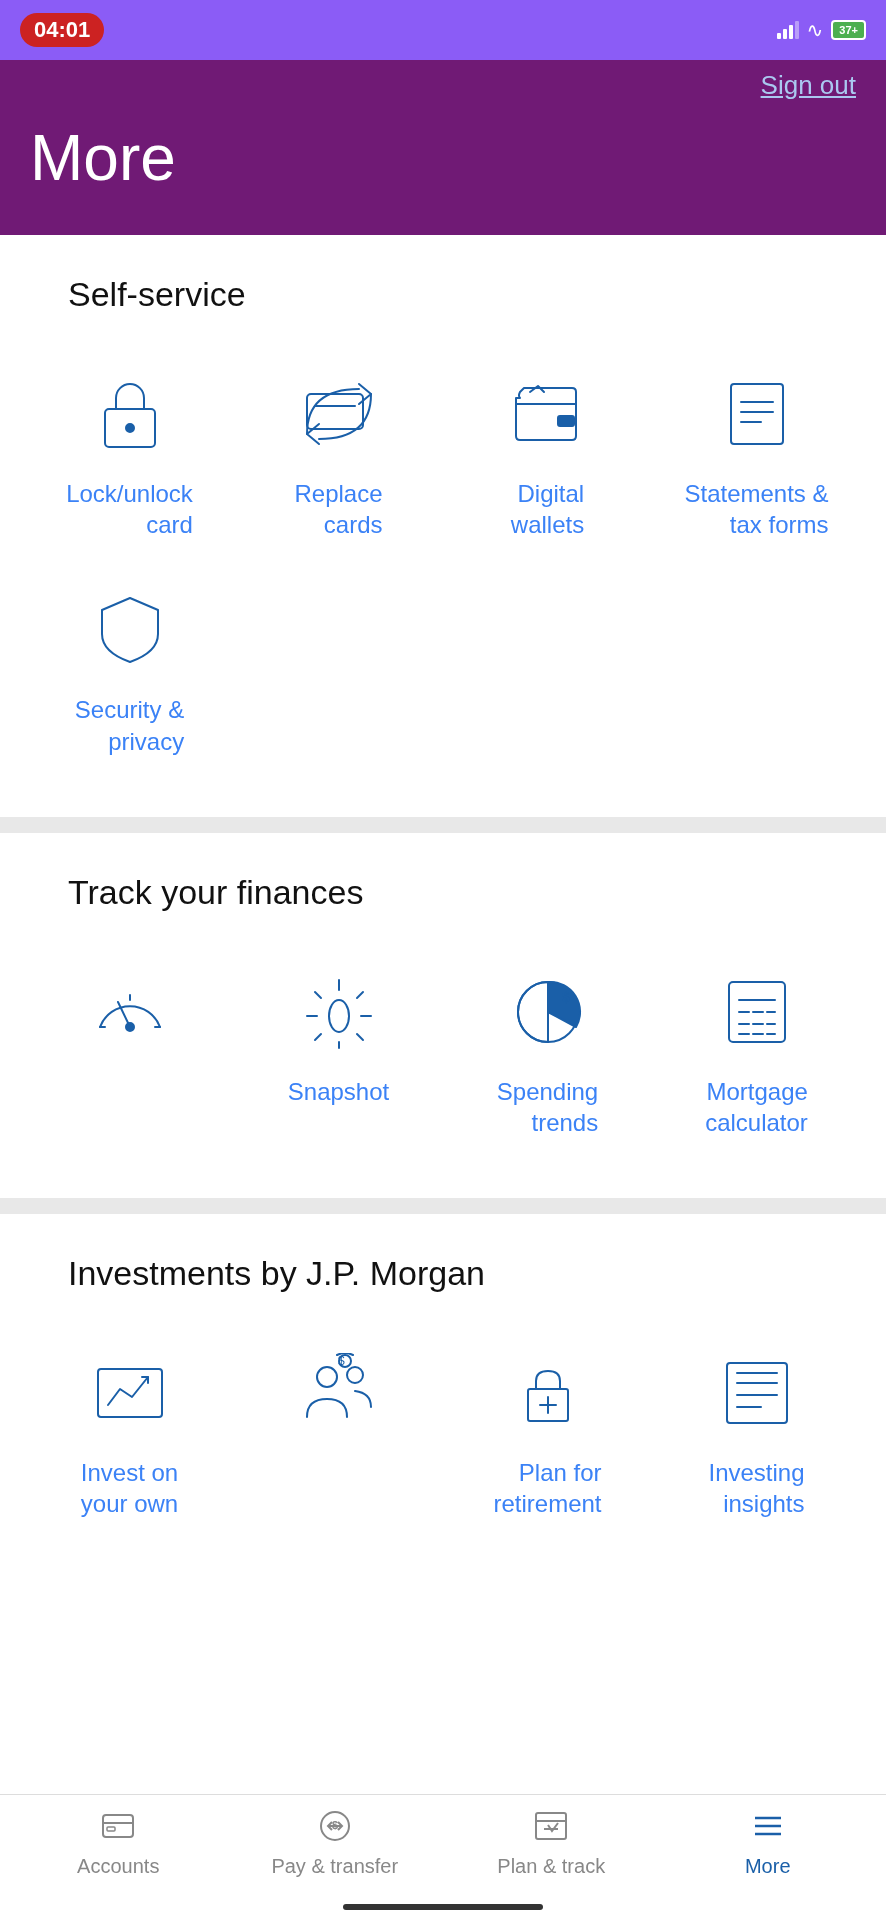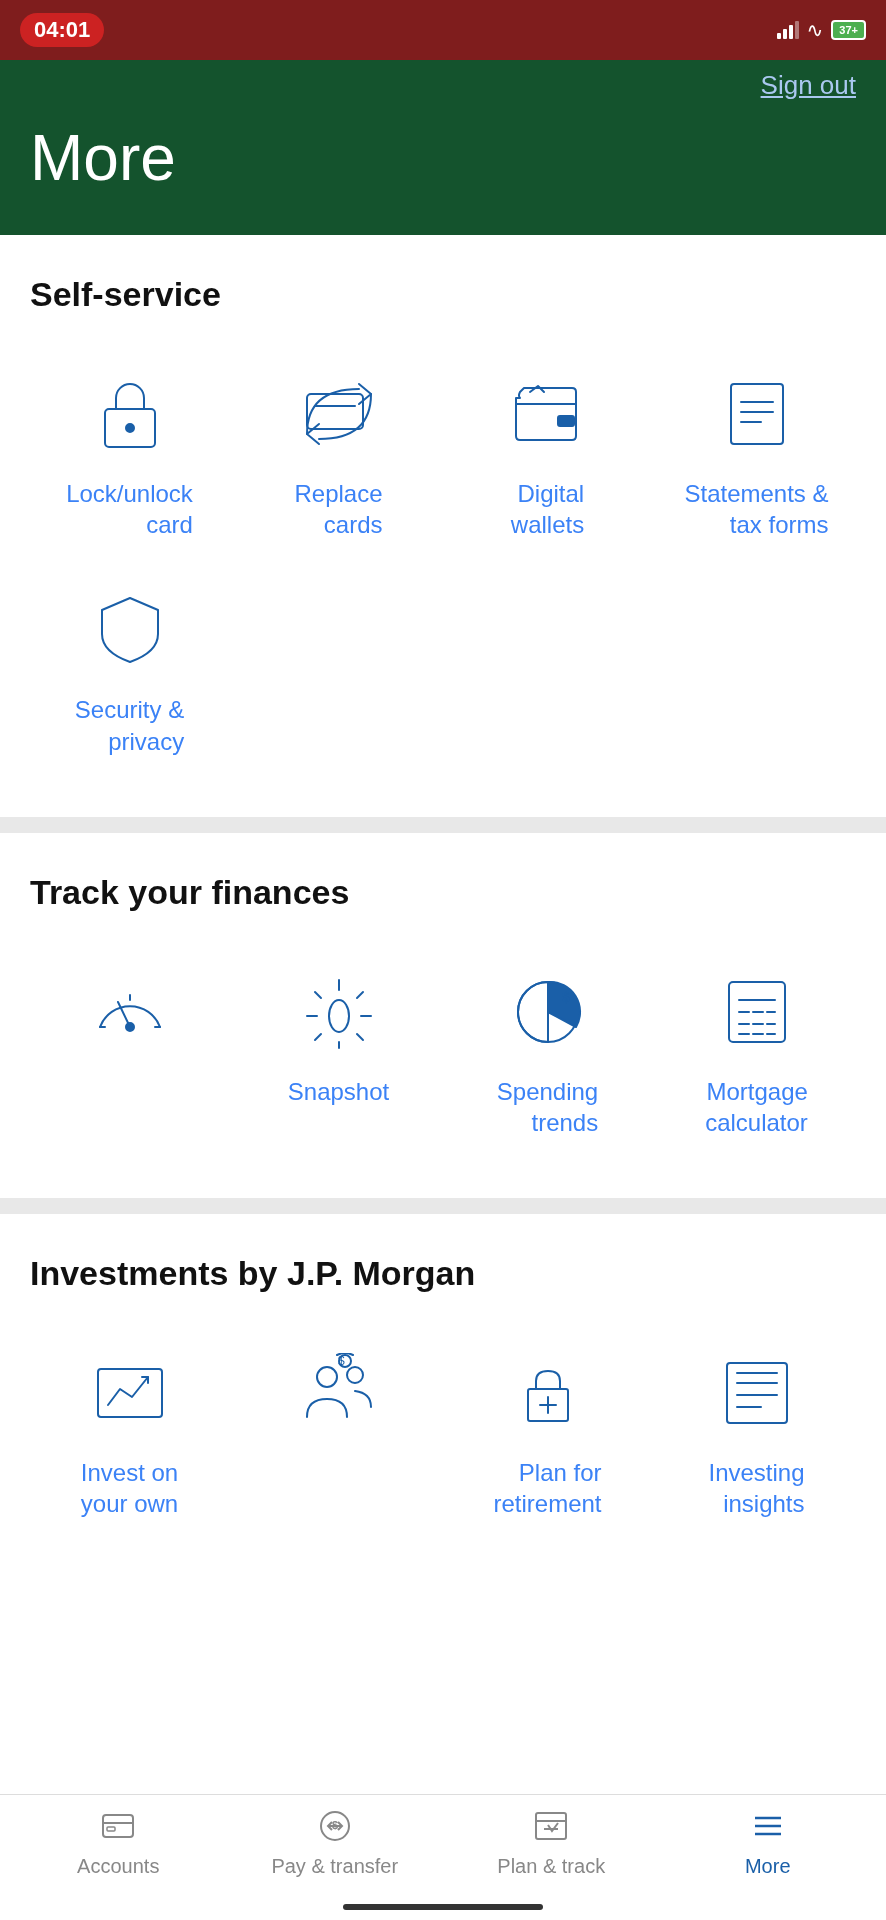--- a/index.html
+++ b/index.html
@@ -8,21 +8,21 @@
       width: 886px;
       min-height: 1920px;
       font-family: -apple-system, BlinkMacSystemFont, 'Helvetica Neue', Arial, sans-serif;
       background: #f5f5f5;
       display: flex;
       flex-direction: column;
     }
 
     
     .status-bar {
-      background: #7f1d1d;
+      background: #8b5cf6;
       display: flex;
       justify-content: space-between;
       align-items: center;
       padding: 10px 20px;
       height: 60px;
     }
     .status-time {
       background: #cc2222;
       color: white;
       font-weight: bold;
@@ -56,21 +56,21 @@
       color: white;
       font-size: 11px;
       font-weight: bold;
       padding: 2px 6px;
       border-radius: 4px;
       border: 2px solid white;
     }
 
     
     .header {
-      background: #14532d;
+      background: #701a75;
       padding: 10px 30px 40px 30px;
       display: flex;
       flex-direction: column;
     }
     .sign-out-row {
       display: flex;
       justify-content: flex-end;
       margin-bottom: 20px;
     }
     .sign-out-link {
@@ -95,23 +95,24 @@
     .section {
       background: white;
       padding: 40px 30px 50px 30px;
     }
     .section-divider {
       height: 16px;
       background: #e8e8e8;
     }
     .section-title {
       font-size: 34px;
-      font-weight: 700;
+      font-weight: 400;
       color: #111;
       margin-bottom: 40px;
+      margin-left: 38px;
     }
 
     
     .menu-grid {
       display: grid;
       grid-template-columns: repeat(4, 1fr);
       gap: 20px 10px;
     }
     .menu-item {
       display: flex;

